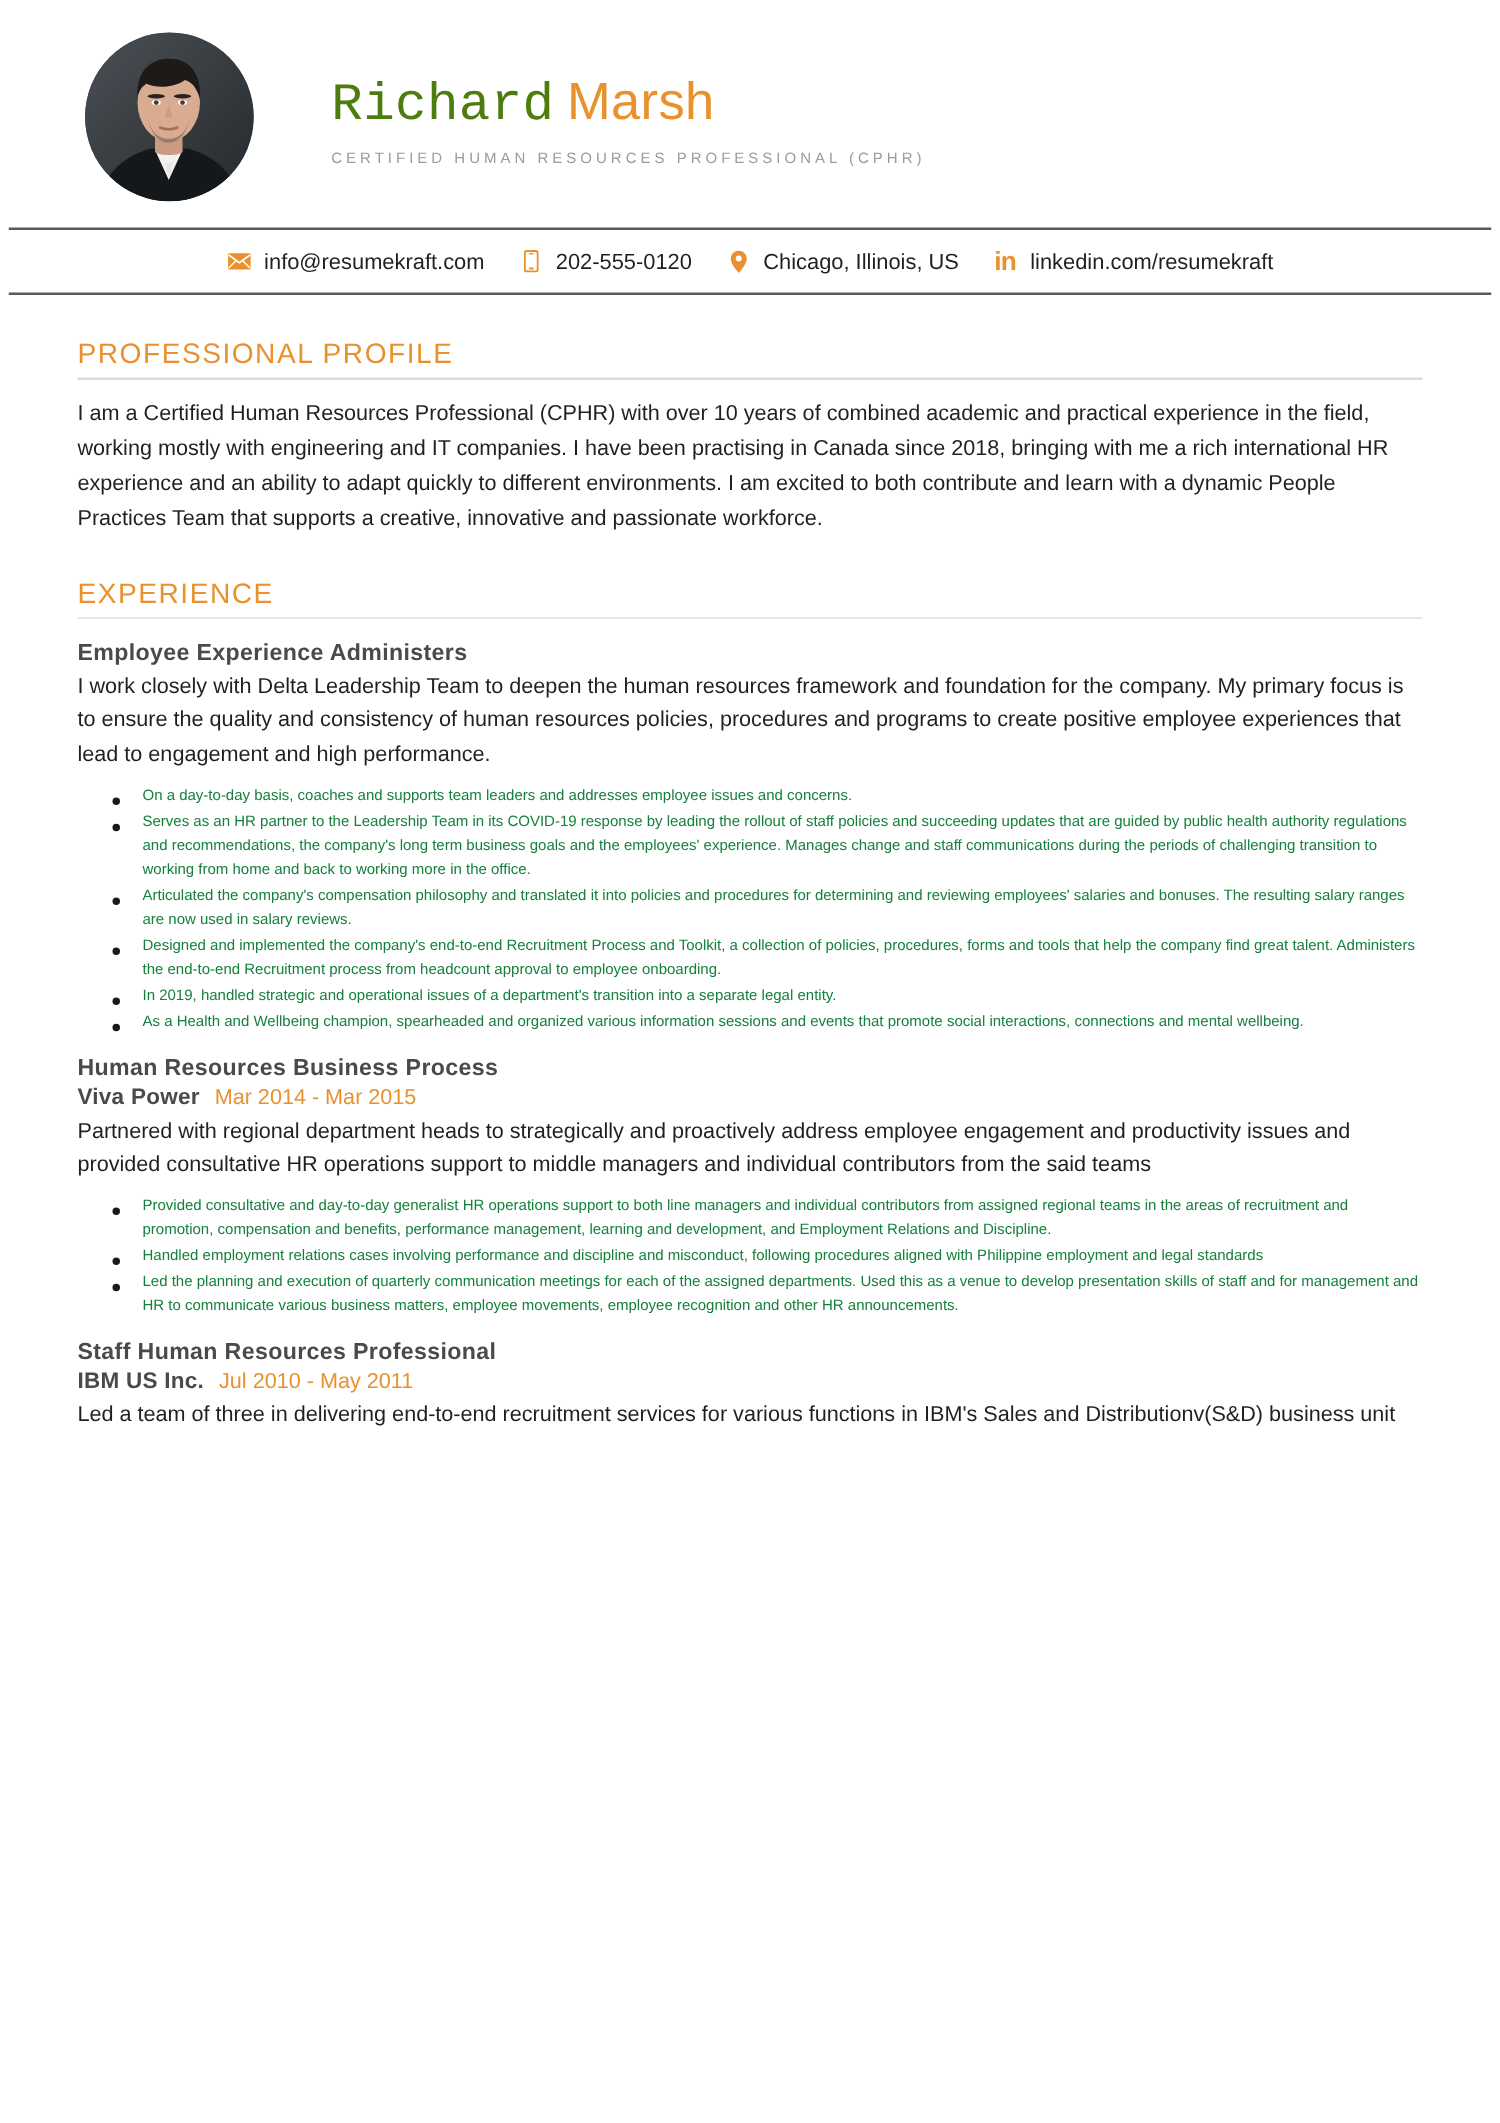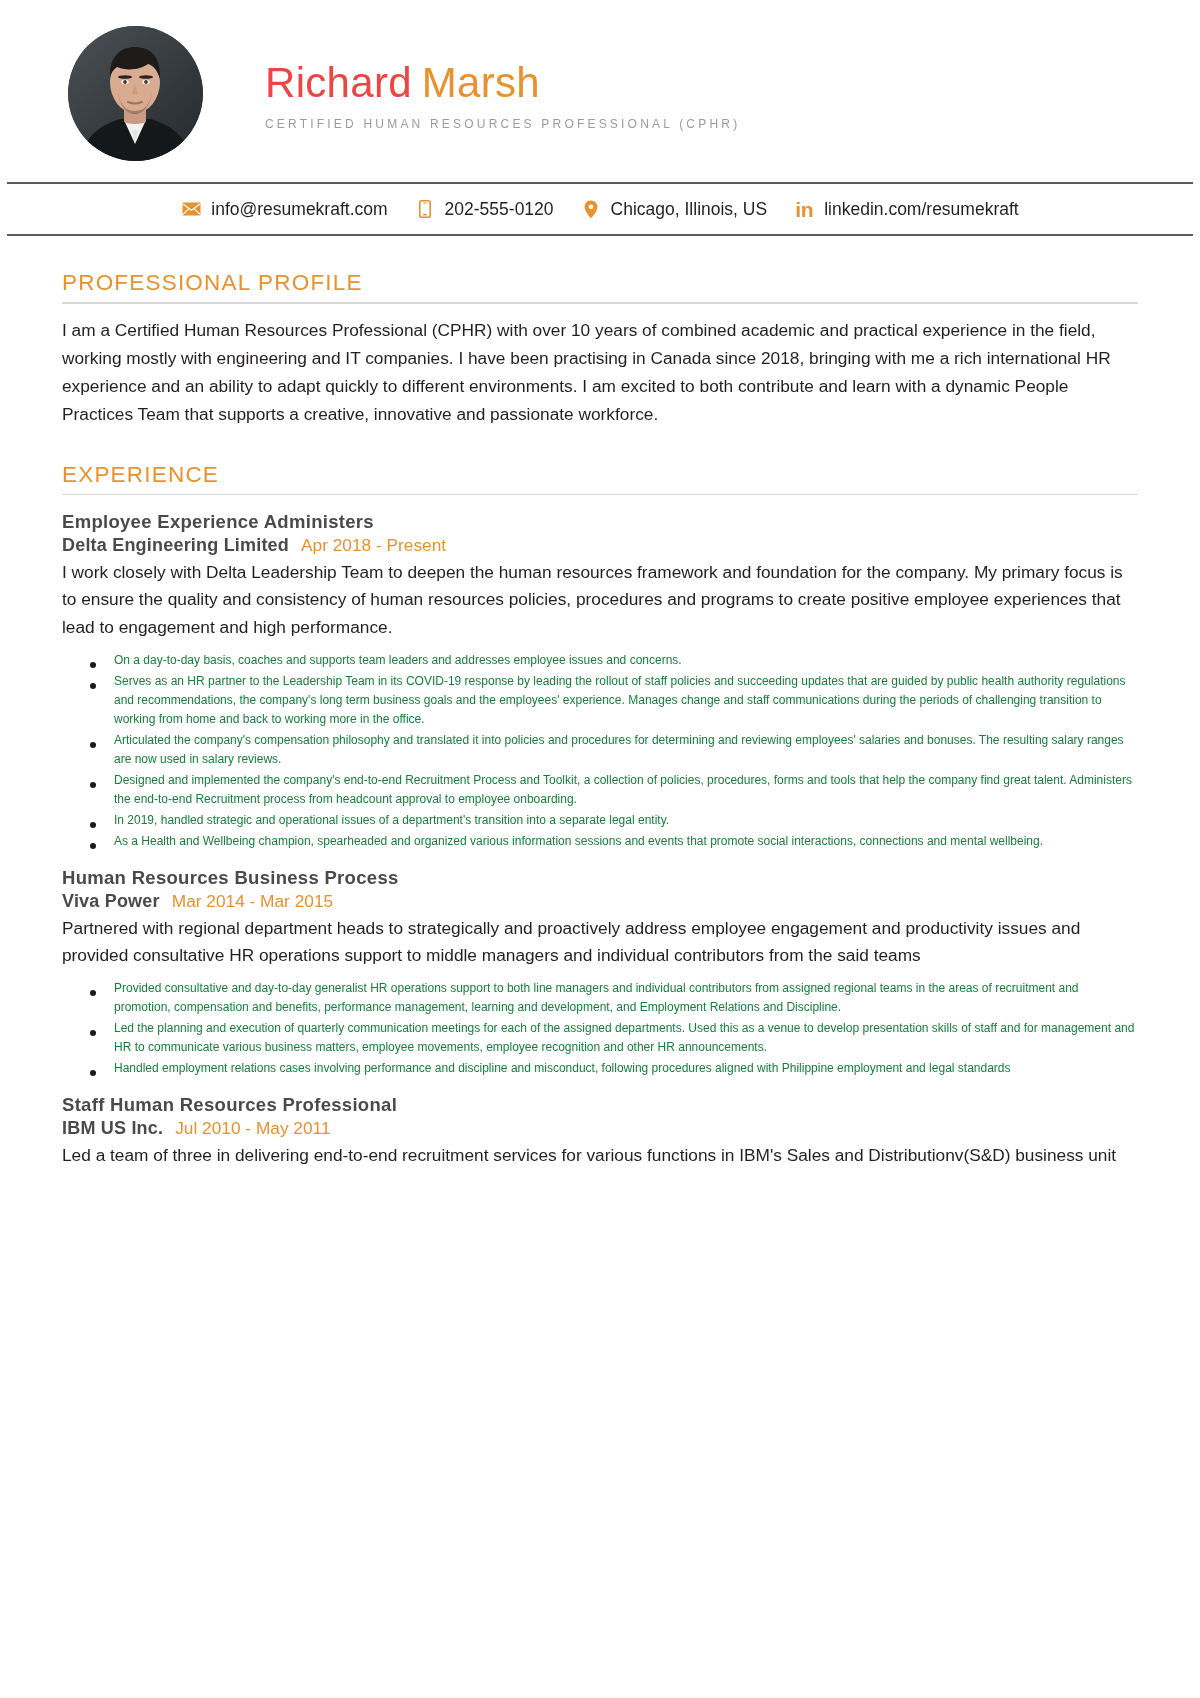--- a/index.html
+++ b/index.html
@@ -34,21 +34,21 @@
   .avatar svg { display: block; width: 135px; height: 135px; }
 
   .name-block { margin-left: 62px; padding-top: 6px; }
   .name {
     font-size: 42px;
     font-weight: 400;
     letter-spacing: 0.3px;
     line-height: 1.05;
     white-space: nowrap;
   }
-  .name .first { color: #ef4444; }
+  .name .first { color: #4d7c0f; font-family: Liberation Mono, monospace; }
   .name .last { color: #e8912d; margin-left: 10px; }
   .subtitle {
     margin-top: 12px;
     font-size: 12px;
     color: #9b9b9b;
     letter-spacing: 3.2px;
     font-weight: 400;
     white-space: nowrap;
   }
 
@@ -254,44 +254,41 @@
       <div class="section-rule"></div>
       <p class="para">I am a Certified Human Resources Professional (CPHR) with over 10 years of combined academic and practical experience in the field, working mostly with engineering and IT companies.  I have been practising in Canada since 2018, bringing with me a rich international HR experience and an ability to adapt quickly to different environments.  I am excited to both contribute and learn with a dynamic People Practices Team that supports a creative, innovative and passionate workforce.</p>
     </div>
 
     <div class="section">
       <div class="section-title">EXPERIENCE</div>
       <div class="section-rule"></div>
 
       <div class="job">
         <div class="job-title">Employee Experience Administers</div>
-        <div class="job-meta">
-          <span class="job-company">Delta Engineering Limited</span><span class="job-dates">Apr 2018 - Present</span>
-        </div>
         <p class="job-desc">I work closely with Delta Leadership Team to deepen the human resources framework and foundation for the company. My primary focus is to ensure the quality and consistency of human resources policies, procedures and programs to create positive employee experiences that lead to engagement and high performance.</p>
         <ul class="bullets">
           <li>On a day-to-day basis, coaches and supports team leaders and addresses employee issues and concerns.</li>
           <li>Serves as an HR partner to the Leadership Team in its COVID-19 response by leading the rollout of staff policies and succeeding updates that are guided by public health authority regulations and recommendations, the company's long term business goals and the employees' experience.  Manages change and staff communications during the periods of challenging transition to working from home and back to working more in the office.</li>
           <li>Articulated the company's compensation philosophy and translated it into policies and procedures for determining and reviewing employees' salaries and bonuses.  The resulting salary ranges are now used in salary reviews.</li>
           <li>Designed and implemented the company's end-to-end Recruitment Process and Toolkit, a collection of policies, procedures, forms and tools that help the company find great talent.   Administers the end-to-end Recruitment process from headcount approval to employee onboarding.</li>
           <li>In 2019, handled strategic and operational issues of a department's transition into a separate legal entity.</li>
           <li> As a Health and Wellbeing champion, spearheaded and organized various information sessions and events that promote social interactions, connections and mental wellbeing.</li>
         </ul>
       </div>
 
       <div class="job">
         <div class="job-title">Human Resources Business Process</div>
         <div class="job-meta">
           <span class="job-company">Viva Power</span><span class="job-dates">Mar 2014 - Mar 2015</span>
         </div>
         <p class="job-desc">Partnered with regional department heads to strategically and proactively address employee engagement and productivity issues and provided consultative HR operations support to middle managers and individual contributors from the said teams</p>
         <ul class="bullets">
           <li>Provided consultative and day-to-day generalist HR operations support to both line managers and individual contributors from assigned regional teams in the areas of recruitment and promotion, compensation and benefits, performance management,  learning and development, and Employment Relations and Discipline.</li>
+          <li>Handled employment relations cases involving performance and discipline and misconduct, following procedures aligned with Philippine employment and legal standards</li>
           <li>Led the planning and execution of quarterly communication meetings for each of the assigned departments.  Used this as a venue to develop presentation skills of staff and for management and HR to communicate various business matters, employee movements, employee recognition and other HR announcements.</li>
-          <li>Handled employment relations cases involving performance and discipline and misconduct, following procedures aligned with Philippine employment and legal standards</li>
         </ul>
       </div>
 
       <div class="job">
         <div class="job-title">Staff Human Resources Professional</div>
         <div class="job-meta">
           <span class="job-company">IBM US Inc.</span><span class="job-dates">Jul 2010 - May 2011</span>
         </div>
         <p class="job-desc">Led a team of three in delivering end-to-end recruitment services for various functions in IBM's Sales and Distributionv(S&amp;D) business unit</p>
       </div>

